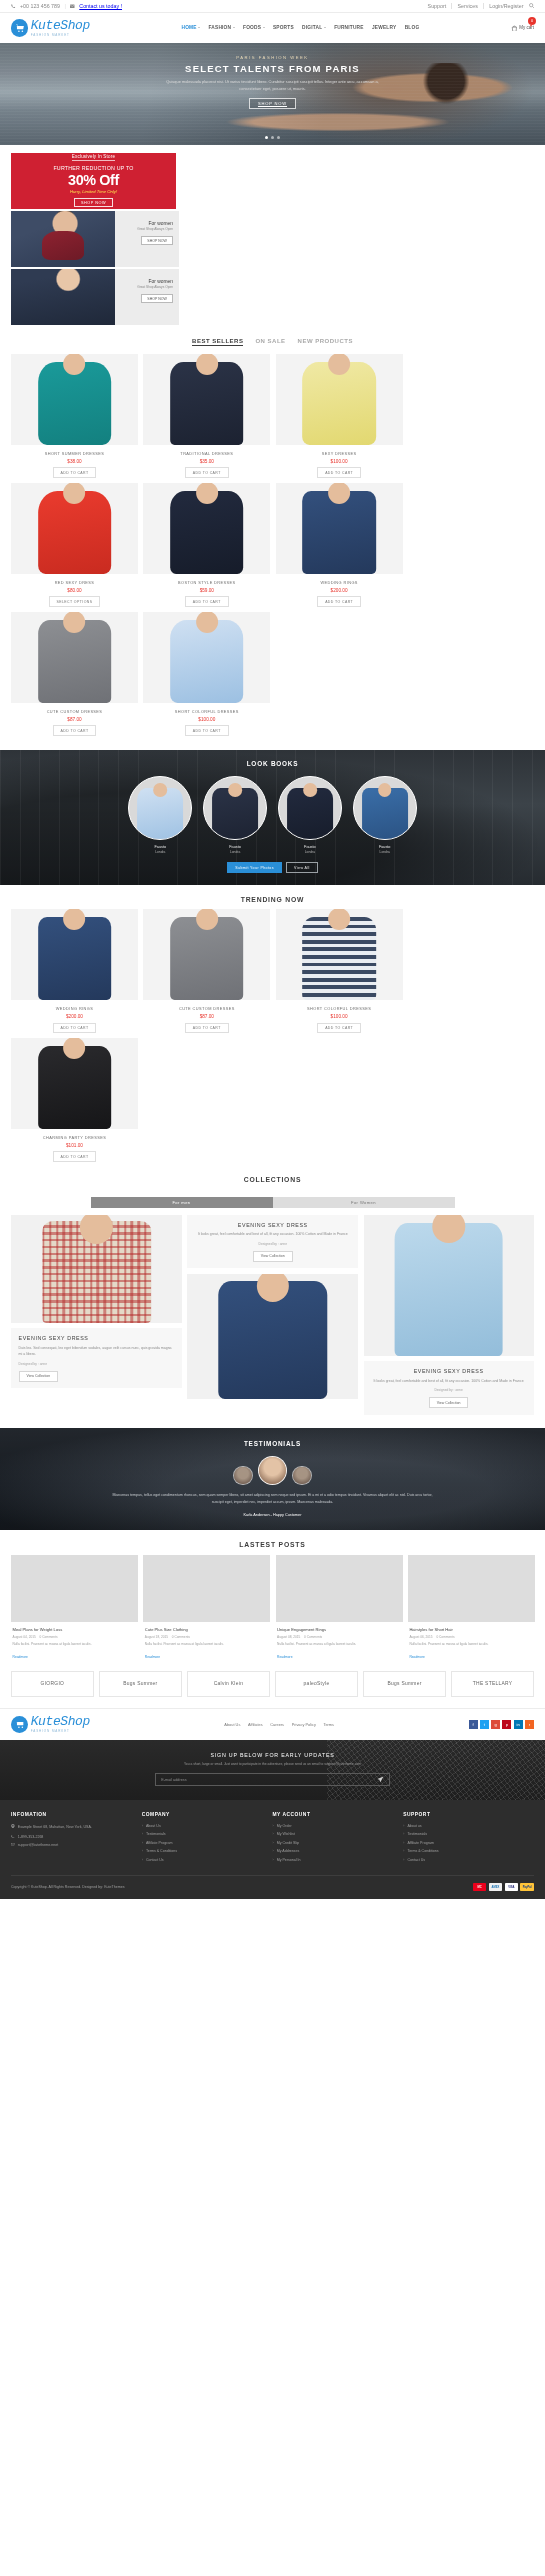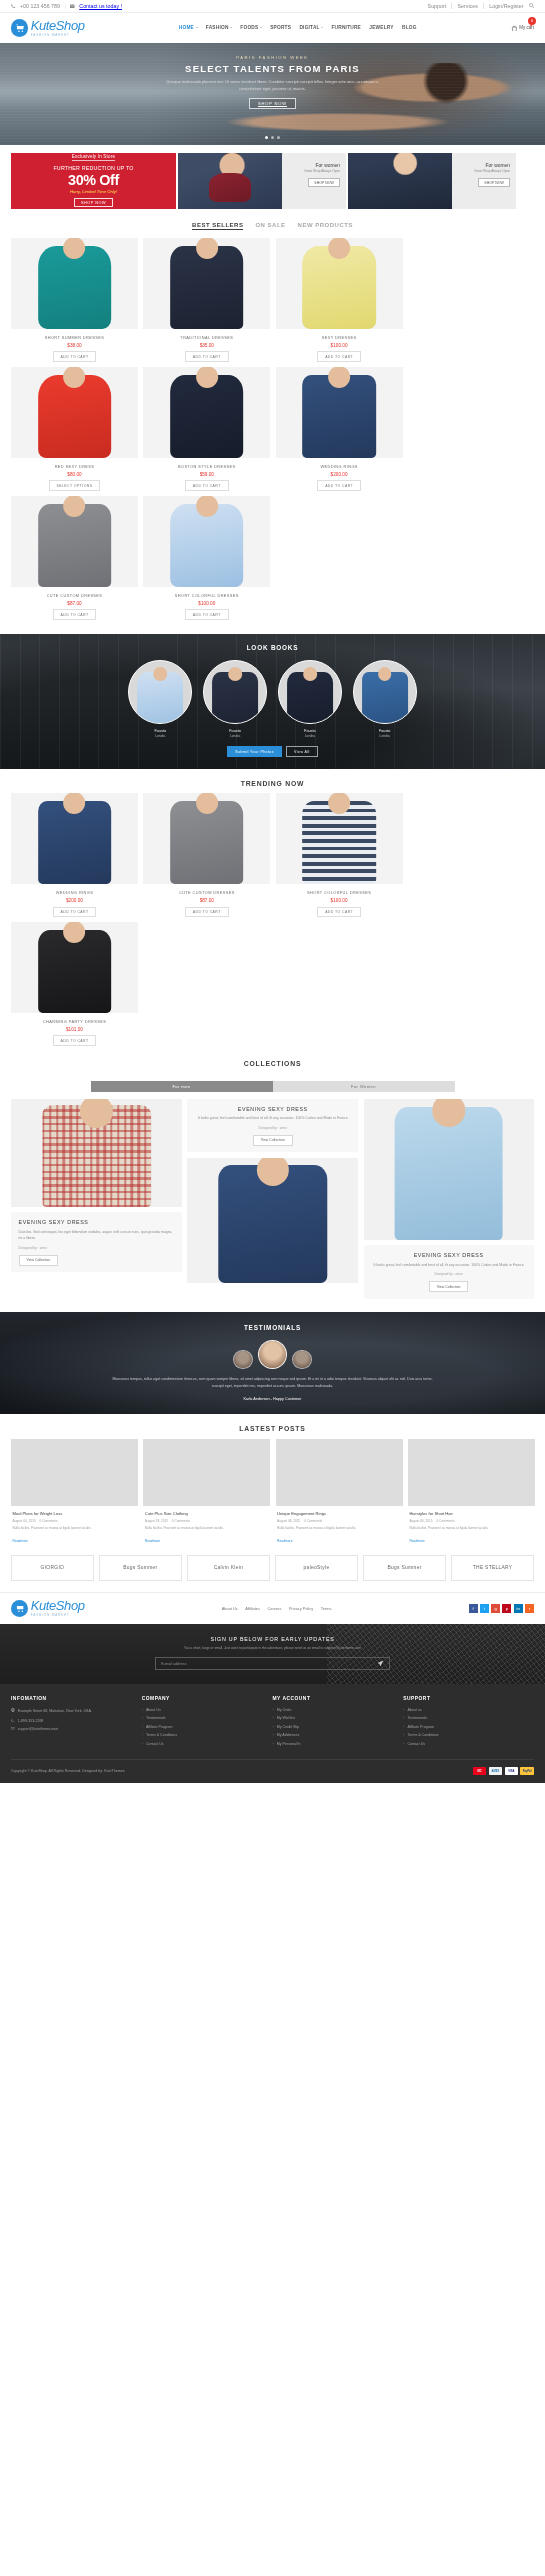--- a/index.html
+++ b/index.html
@@ -27,21 +27,21 @@
 
   
   .header { height:30px; display:flex; align-items:center; background:#fff; }
   .header .wrap { display:flex; align-items:center; justify-content:space-between; }
   .logo { display:flex; align-items:center; gap:2.3px; }
   .logo-badge {
     width:17.4px;height:17.4px;border-radius:50%;background:#2a8fd8;
     display:flex;align-items:center;justify-content:center;
   }
   .logo-text { display:flex;flex-direction:column; }
-  .logo-name { font-family:Liberation Sans, sans-serif; font-style:italic; font-size:13px; color:#2a8fd8; line-height:1; letter-spacing:-0.4px;}
+  .logo-name { font-family:Liberation Mono, monospace; font-style:italic; font-size:13px; color:#2a8fd8; line-height:1; letter-spacing:-0.4px;}
   .logo-sub { font-size:3px; color:#8fb9d8; letter-spacing:0.9px; margin-top:0.8px; }
 
   nav.mainnav { display:flex; align-items:center; gap:8.3px; }
   nav.mainnav .nav-item {
     font-size:4.8px; letter-spacing:0.2px; color:#5a5a5a; text-decoration:none;
     display:flex; align-items:center; gap:1.5px; font-weight:bold;
   }
   nav.mainnav .nav-item.active { color:#2a8fd8; }
   .caret { width:0;height:0;border-left:1.5px solid transparent;border-right:1.5px solid transparent;border-top:1.9px solid #9a9a9a; }
 
@@ -84,21 +84,21 @@
   .hero-desc { font-size:3.9px; color:#dcdcdc; line-height:1.8; max-width:220px; margin:0 auto 6px; }
   .hero-btn {
     display:inline-block; font-size:4.1px; color:#fff; letter-spacing:0.8px;
     border:0.8px solid rgba(255,255,255,.75); padding:2.3px 7.6px; background:rgba(0,0,0,.12);
   }
   .hero-dots{ position:absolute; bottom:4.5px; left:0; right:0; text-align:center; z-index:4; }
   .hero-dots i{ display:inline-block;width:3px;height:3px;border-radius:50%;background:rgba(255,255,255,.55);margin:0 1.5px; }
   .hero-dots i.on{ background:#fff; }
 
   
-  .promo { display:flex; gap:2px; padding:7.6px 0 3px; }
+  .promo { display:flex; gap:2px; padding:7.6px 0 3px;flex-direction:column; }
   .promo-red {
     width:165px;height:56px;background:#cf2032;color:#fff;text-align:center;
     display:flex;flex-direction:column;align-items:center;justify-content:center;gap:1.5px;
   }
   .pr-1 { font-size:4.5px; letter-spacing:0.2px; border-bottom:0.8px solid rgba(255,255,255,.7); padding-bottom:1.5px; }
   .pr-2 { font-size:5.3px; letter-spacing:0.2px; margin-top:2.3px; }
   .pr-3 { font-size:14.4px; font-weight:bold; line-height:1; letter-spacing:-0.4px; }
   .pr-4 { font-size:4.2px; font-style:italic; color:#ffe14d; margin-top:0.8px; }
   .pr-btn { margin-top:2.3px; font-size:3.8px; border:0.8px solid rgba(255,255,255,.85); padding:1.5px 6px; letter-spacing:0.5px; }
 

